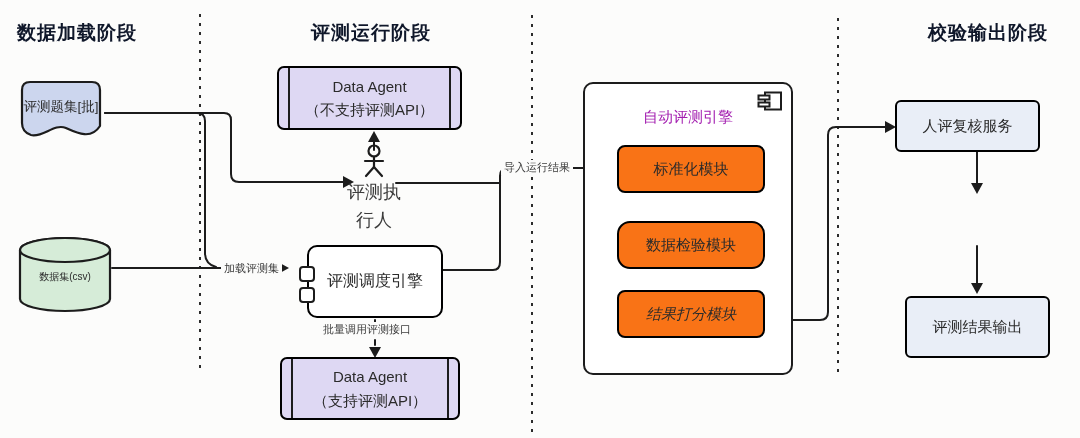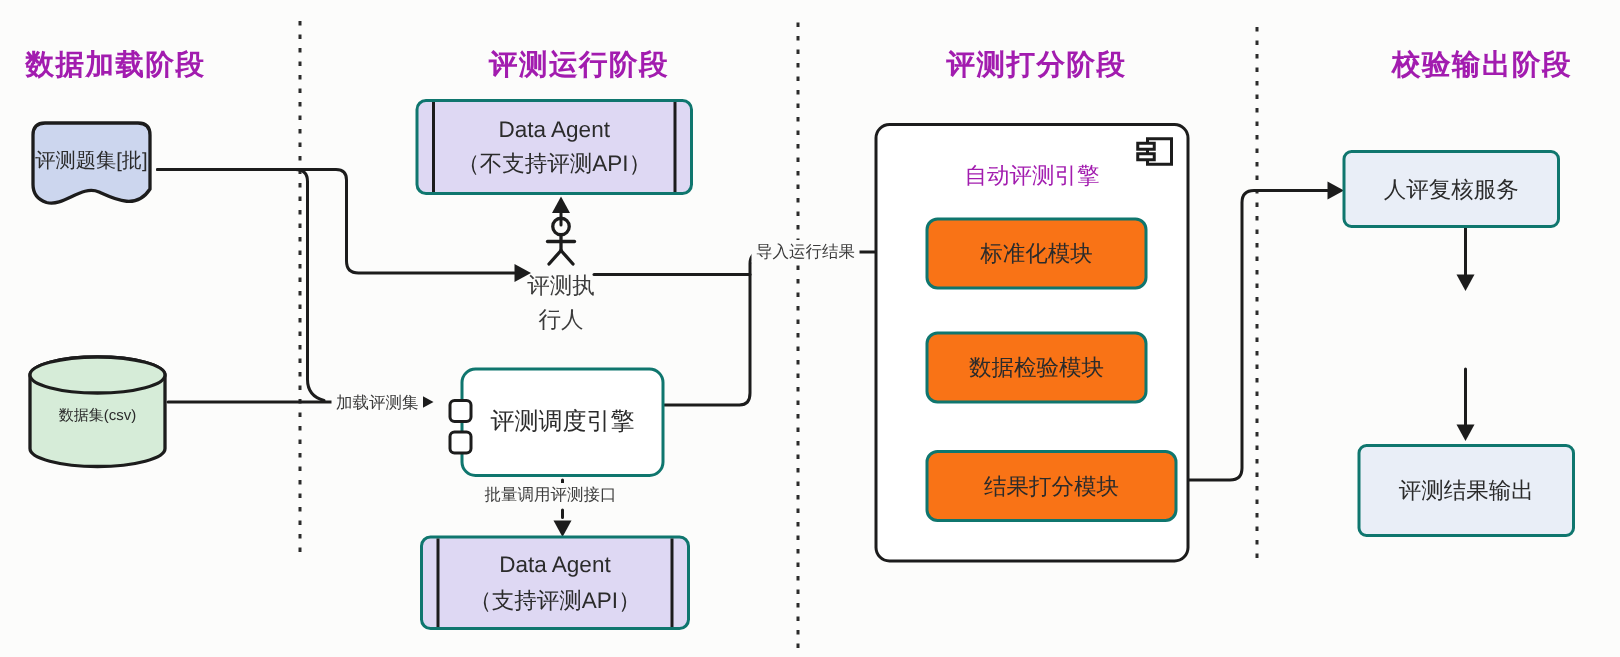--- a/index.html
+++ b/index.html
@@ -11,36 +11,36 @@
   svg{display:block;}
   .layer{position:absolute;left:0;top:0;width:1080px;height:438px;}
   
   .sep{stroke:#2b2b2b;stroke-width:2;stroke-dasharray:3 6;}
   .edge{stroke:#1c1c1c;stroke-width:2;fill:none;stroke-linecap:round;stroke-linejoin:round;}
   .edge.dashed{stroke-dasharray:5 5;}
   .ah{fill:#1c1c1c;stroke:none;}
   
   .phase-title{
     position:absolute;top:20px;width:150px;text-align:center;
-    font-size:19px;font-weight:600;letter-spacing:1px;color:#a21caf;white-space:nowrap;margin-top:10px;
+    font-size:19px;font-weight:600;letter-spacing:1px;color:#0f172a;white-space:nowrap;
   }
   .edge-label{
     position:absolute;z-index:4;background:#fcfcfb;padding:0 3px;
     font-size:11px;color:#3c3c3c;white-space:nowrap;
   }
   
   .node{position:absolute;box-sizing:border-box;z-index:2;}
   .node .shape{position:absolute;left:0;top:0;}
   .node .label{
     position:absolute;left:0;right:0;text-align:center;
     font-size:10px;color:#2b2b2b;white-space:nowrap;
   }
   .boxnode{
     position:absolute;box-sizing:border-box;z-index:2;
-    border:2px solid #0f766e;border-radius:8px;
+    border:2px solid #000000;border-radius:8px;
     display:flex;align-items:center;justify-content:center;
     font-size:15px;color:#2b2b2b;text-align:center;white-space:nowrap;
   }
   .agent{
     background:#ded8f3;border-radius:7px;flex-direction:column;line-height:1.55;
   }
   .agent .bar{position:absolute;top:0;bottom:0;width:0;border-left:2px solid #1c1c1c;}
   .agent .bar.l{left:9px;} .agent .bar.r{right:9px;}
   .scheduler{background:#ffffff;border-radius:10px;font-size:16px;margin-top:10px;}
   .port{
@@ -53,21 +53,21 @@
   }
   .container-title{
     position:absolute;top:24px;left:0;right:0;text-align:center;
     font-size:15px;color:#a21caf;white-space:nowrap;
   }
   .module{background:#f97316;}
   .service{background:#e9eef7;border-radius:6px;}
   .comp-icon{position:absolute;top:7px;right:8px;}
   .actor-label{
     position:absolute;z-index:4;text-align:center;
-    font-size:15px;line-height:1.55;color:#3c3c3c;white-space:nowrap;
+    font-size:18px;line-height:1.55;color:#3c3c3c;white-space:nowrap;
   }
 </style>
 </head>
 <body>
 
 <div class="canvas">
 
   <svg class="layer" viewBox="0 0 1080 438">
     <g>
       <line class="sep" x1="200" y1="14" x2="200" y2="372"></line>
@@ -114,22 +114,21 @@
       <path class="edge" d="M977 152 V184"></path>
       <polygon class="ah" points="971,183 983,183 977,194"></polygon>
     </g>
     <g>
       <path class="edge" d="M977 246 V284"></path>
       <polygon class="ah" points="971,283 983,283 977,294"></polygon>
     </g>
   </svg>
 
   <div class="phase-title" style="left:2px;">数据加载阶段</div>
-  <div class="phase-title" style="left:296px;text-align:right;">评测运行阶段</div>
-  <div class="phase-title" style="left:616px;">评测打分阶段</div>
+  <div class="phase-title" style="left:296px;">评测运行阶段</div>
   <div class="phase-title" style="left:913px;">校验输出阶段</div>
 
   <div class="node" style="left:16px;top:78px;width:90px;height:74px;">
     <svg class="shape" width="90" height="74" viewBox="0 0 90 74">
       <path d="M14 4 H76 Q84 4 84 12 V48 C75 62 61 55 50 50 C38 45 27 60 15 57 Q6 54 6 45 V12 Q6 4 14 4 Z" fill="#ccd6ee" stroke="#1c1c1c" stroke-width="2.2"></path>
     </svg>
     <span class="label" style="top:20px;font-size:13.5px;">评测题集[批]</span>
   </div>
 
   <div class="node" style="left:18px;top:236px;width:94px;height:78px;">
@@ -178,24 +177,24 @@
     <div class="container-title">自动评测引擎</div>
     <svg class="comp-icon" width="26" height="20" viewBox="0 0 26 20">
       <rect x="8" y="1.5" width="16" height="17" fill="#ffffff" stroke="#1c1c1c" stroke-width="2"></rect>
       <rect x="1.5" y="4.5" width="11" height="4" fill="#ffffff" stroke="#1c1c1c" stroke-width="2"></rect>
       <rect x="1.5" y="11.5" width="11" height="4" fill="#ffffff" stroke="#1c1c1c" stroke-width="2"></rect>
     </svg>
   </div>
   <div class="boxnode module" style="left:617px;top:145px;width:148px;height:48px;">
     <span>标准化模块</span>
   </div>
-  <div class="boxnode module" style="left:617px;top:221px;width:148px;height:48px;">
+  <div class="boxnode module" style="left:617px;top:221px;width:148px;height:48px;border-radius:13px;">
     <span>数据检验模块</span>
   </div>
-  <div class="boxnode module" style="left:617px;top:300px;width:168px;height:48px;">
+  <div class="boxnode module" style="left:617px;top:290px;width:148px;height:48px;font-style:italic;">
     <span>结果打分模块</span>
   </div>
 
   <div class="boxnode service" style="left:895px;top:100px;width:145px;height:52px;">
     <span>人评复核服务</span>
   </div>
   <div class="boxnode service" style="left:905px;top:296px;width:145px;height:62px;">
     <span>评测结果输出</span>
   </div>
 

